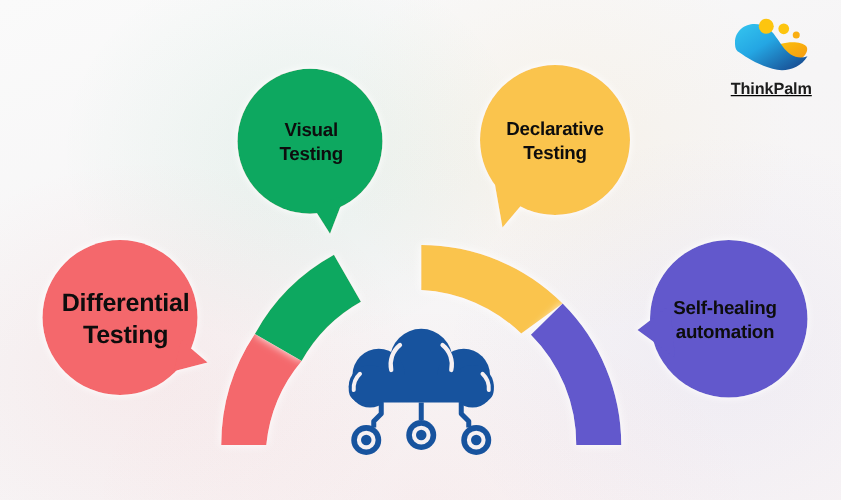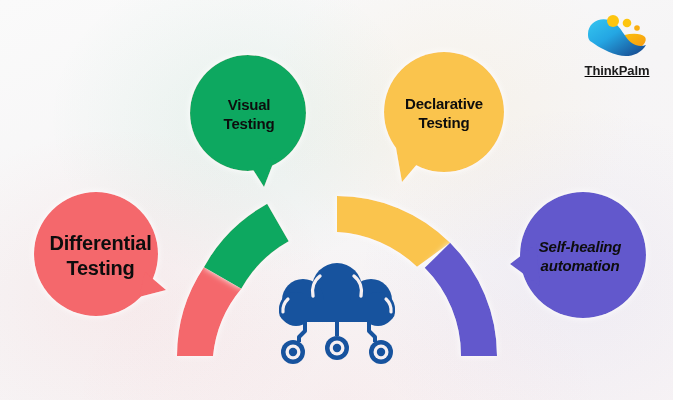--- a/index.html
+++ b/index.html
@@ -61,21 +61,21 @@
     font-size: 20px;
     line-height: 1.26;
     letter-spacing: -0.2px;
     pointer-events: none;
     white-space: pre-line;
   }
 
   #bubble-differential { left: 33px;  top: 192px; width: 135px; height: 128px; }
   #bubble-visual       { left: 188px; top: 55px;  width: 122px; height: 120px; }
   #bubble-declarative  { left: 380px; top: 52px;  width: 128px; height: 124px; }
-  #bubble-selfhealing  { left: 510px; top: 192px; width: 140px; height: 130px; font-style: italic; }
+  #bubble-selfhealing  { left: 510px; top: 192px; width: 140px; height: 130px; }
 
   #bubble-visual .bubble-label,
   #bubble-declarative .bubble-label { font-size: 15px; }
   #bubble-selfhealing .bubble-label { font-size: 15px; }
 
   
   #brand-logo {
     position: absolute;
     right: 14px;
     top: 12px;

